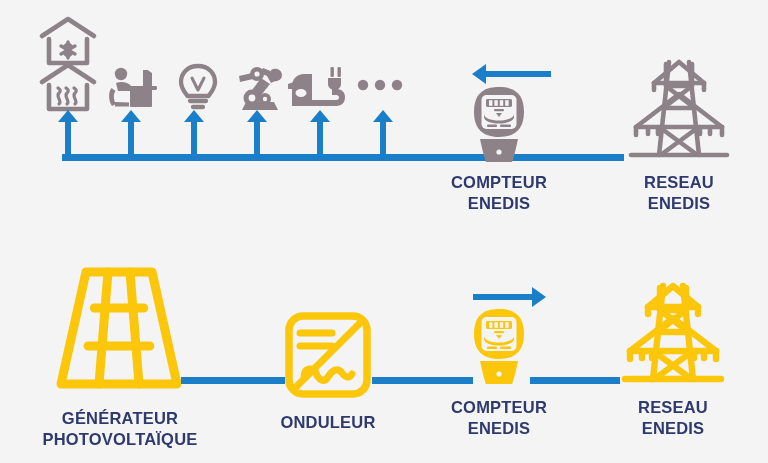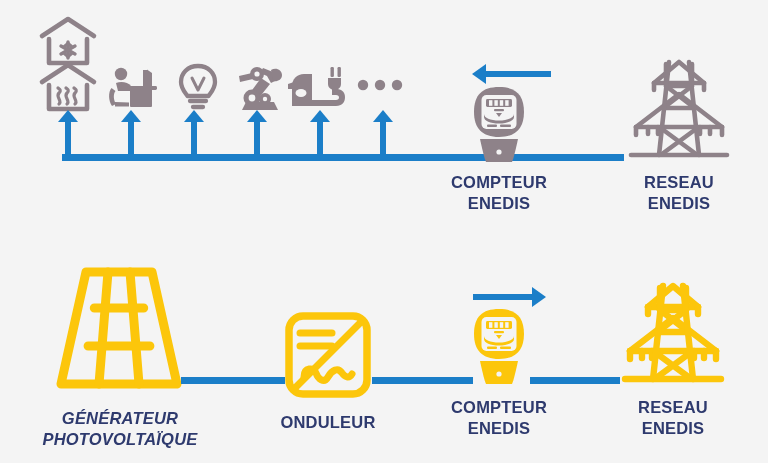--- a/index.html
+++ b/index.html
@@ -235,21 +235,21 @@
 
   <div class="icon-wrap" style="left:55px; top:266px;">
     <svg width="128" height="124" viewBox="0 0 128 124">
       <g fill="none" stroke="#fcc60b" stroke-width="9" stroke-linecap="round" stroke-linejoin="round">
         <path d="M31 6 L97 6 L122 118 L6 118 Z"></path>
         <path d="M53 6 L44 118 M75 6 L84 118"></path>
         <path d="M39.3 42 L88.7 42 M33.1 80 L94.9 80"></path>
       </g>
     </svg>
   </div>
-  <div class="label" style="left:24px; top:408px; width:192px;font-style:italic;">GÉNÉRATEUR
+  <div class="label" style="left:24px; top:408px; width:192px;">GÉNÉRATEUR
 PHOTOVOLTAÏQUE</div>
 
   <div class="bus" style="left:181px; top:377px; width:104px; height:6.5px;"></div>
 
   <div class="icon-wrap" style="left:284px; top:311px;">
     <svg width="88" height="88" viewBox="0 0 88 88">
       <rect x="5" y="5" width="78" height="78" rx="14" fill="none" stroke="#fcc60b" stroke-width="7.5"></rect>
       <g stroke="#fcc60b" stroke-width="7" stroke-linecap="round">
         <line x1="16" y1="22" x2="48" y2="22"></line>
         <line x1="16" y1="35" x2="48" y2="35"></line>

